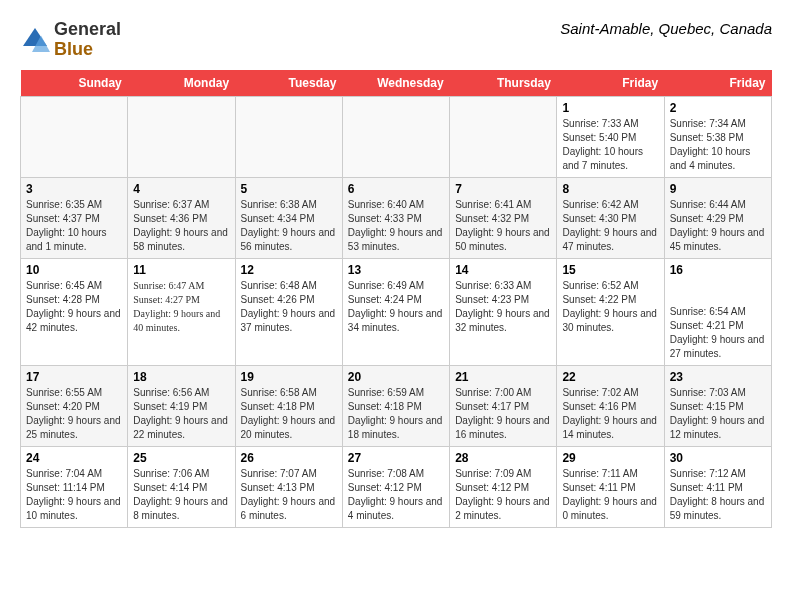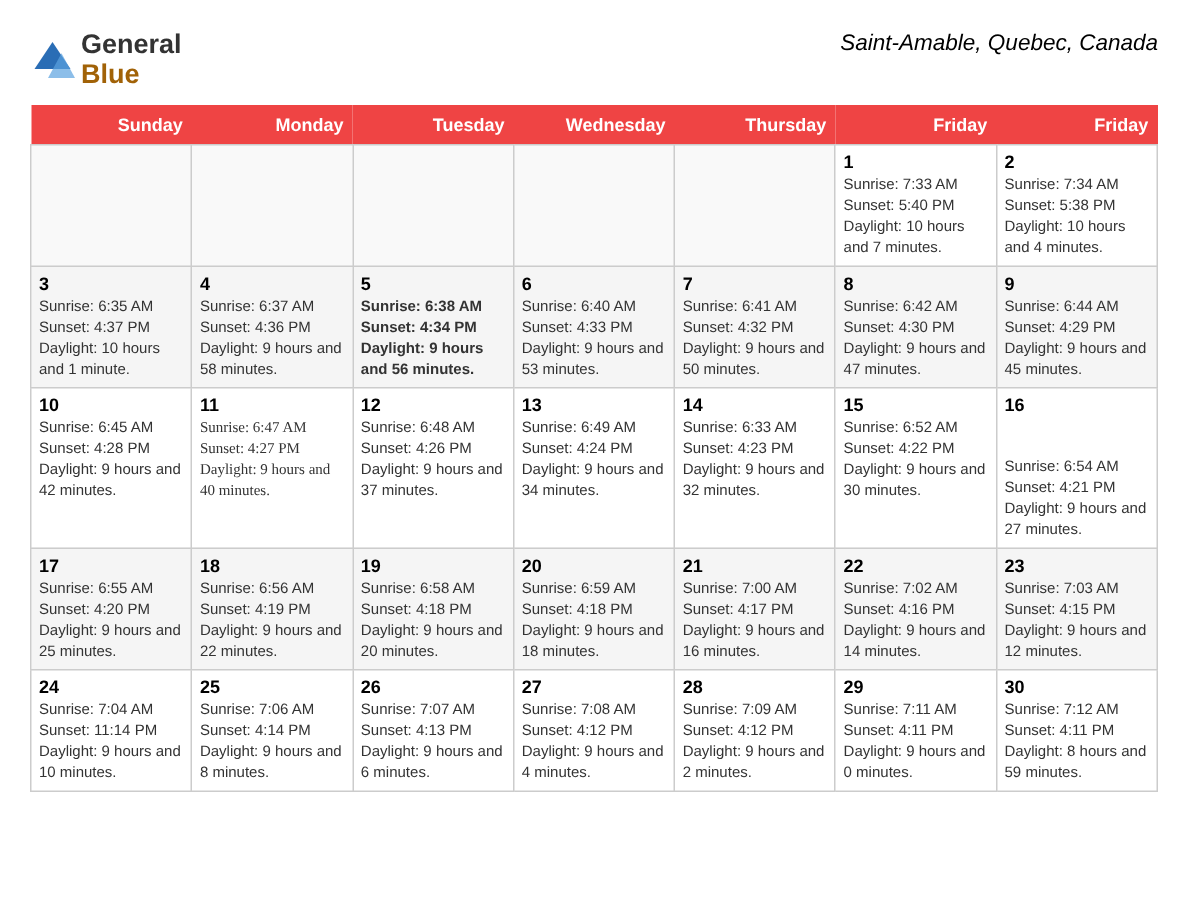--- a/index.html
+++ b/index.html
@@ -142,21 +142,21 @@
 Daylight: 10 hours and 1 minute.</div>
         </td>
         <td>
           <div class="day-num">4</div>
           <div class="day-info" style="white-space: pre-line;">Sunrise: 6:37 AM
 Sunset: 4:36 PM
 Daylight: 9 hours and 58 minutes.</div>
         </td>
         <td>
           <div class="day-num">5</div>
-          <div class="day-info" style="white-space: pre-line; font-weight: bold;">Sunrise: 6:38 AM
+          <div class="day-info" style="white-space: pre-line;">Sunrise: 6:38 AM
 Sunset: 4:34 PM
 Daylight: 9 hours and 56 minutes.</div>
         </td>
         <td>
           <div class="day-num">6</div>
           <div class="day-info" style="white-space: pre-line;">Sunrise: 6:40 AM
 Sunset: 4:33 PM
 Daylight: 9 hours and 53 minutes.</div>
         </td>
         <td>

